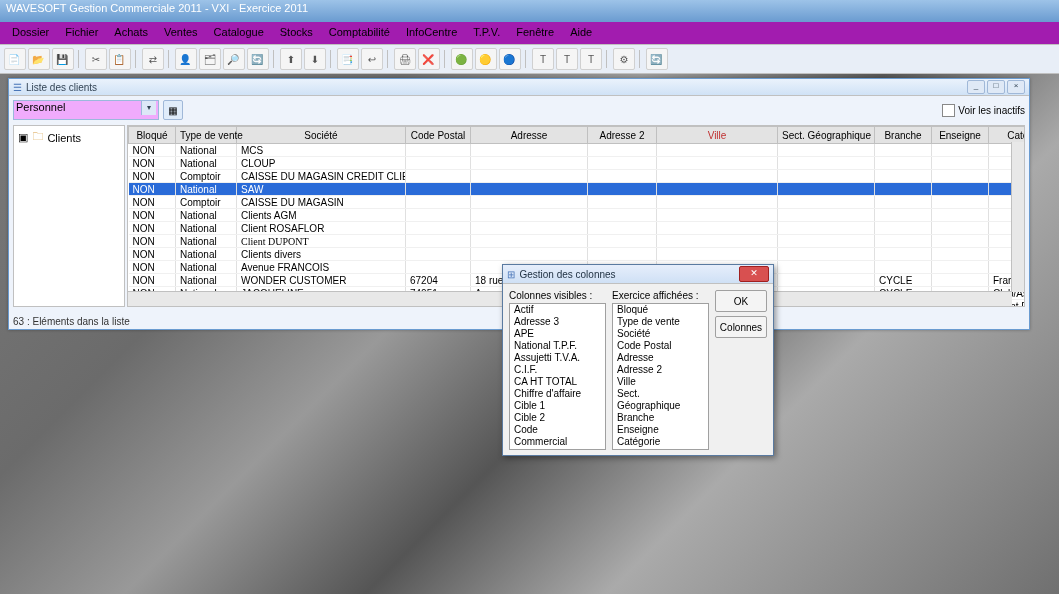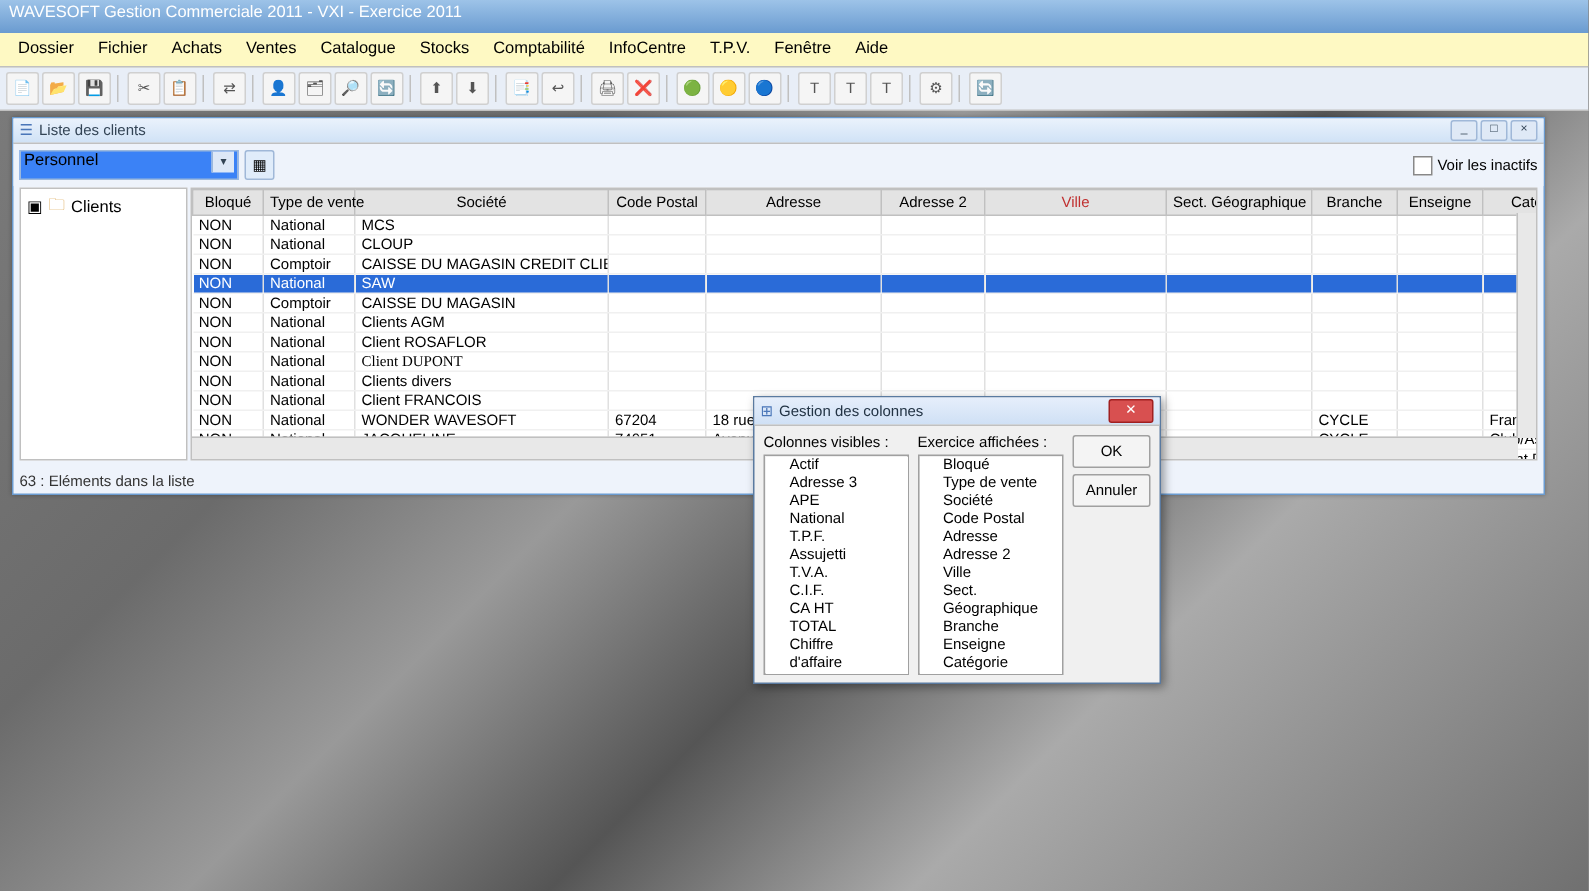--- a/index.html
+++ b/index.html
@@ -1,29 +1,29 @@
 <!DOCTYPE html>
 <html><head>
 <meta charset="utf-8">
 <style>
   html,body{margin:0;padding:0;font-family:Tahoma,Arial,sans-serif;font-size:11px;color:#000;}
   body{background:#888;}
   .title-bar{height:18px;background:linear-gradient(#9dc3e8,#6a9bd0);color:#fff;font-size:11px;padding:2px 6px;}
-  .menu-bar{height:18px;background:#fef9c3;border-bottom:1px solid #c0c0c0;padding:2px 4px;}
+  .menu-bar{height:18px;background:#a21caf;border-bottom:1px solid #c0c0c0;padding:2px 4px;}
   .menu-bar span{display:inline-block;padding:2px 8px;cursor:default;}
   .toolbar{height:24px;background:#e8eef7;border-bottom:1px solid #c0c0c0;padding:2px 4px;display:flex;gap:2px;align-items:center;}
   .tool-btn{width:20px;height:20px;background:#f5f5f5;border:1px solid #d0d0d0;border-radius:2px;display:inline-flex;align-items:center;justify-content:center;font-size:10px;color:#555;}
   .tool-sep{width:2px;height:18px;border-left:1px solid #c0c0c0;margin:0 2px;}
   .workspace{position:relative;height:550px;background:linear-gradient(135deg,#7a7a7a 0%,#6b6b6b 25%,#999 40%,#555 55%,#aaa 70%,#6c6c6c 100%);}
   .child-window{position:absolute;left:8px;top:4px;width:1020px;height:250px;background:#eef3fb;border:1px solid #6a9bd0;box-shadow:0 0 3px rgba(0,0,0,0.3);}
   .child-title{height:16px;background:linear-gradient(#eaf2fc,#d0e2f6);border-bottom:1px solid #c0c0c0;display:flex;align-items:center;padding:0 4px;font-size:10px;color:#345;}
   .child-title .wc-btns{margin-left:auto;display:flex;gap:2px;}
   .wc-btn{width:16px;height:12px;background:#dfe9f6;border:1px solid #a0b8d8;border-radius:2px;font-size:8px;text-align:center;line-height:10px;}
   .filter-row{display:flex;align-items:center;padding:4px;gap:4px;background:#eef3fb;}
-  .combo{height:18px;border:1px solid #9bb8dc;background:#3b82f6;font-size:11px;padding:0 2px;width:140px;}
+  .combo{height:18px;border:1px solid #9bb8dc;background:#f0abfc;font-size:11px;padding:0 2px;width:140px;}
   .ico-btn{width:18px;height:18px;border:1px solid #a0b8d8;background:#e0ecfa;border-radius:2px;display:inline-flex;align-items:center;justify-content:center;font-size:10px;}
   .tree-panel{position:absolute;left:4px;top:46px;width:110px;bottom:22px;background:#fff;border:1px solid #c0c0c0;}
   .tree-item{padding:2px 4px;display:flex;align-items:center;gap:4px;}
   .grid-panel{position:absolute;left:118px;top:46px;right:4px;bottom:22px;background:#fff;border:1px solid #c0c0c0;overflow:hidden;}
   .grid-head th{background:#e3e3e3;border:1px solid #c0c0c0;font-weight:normal;font-size:10px;padding:1px 4px;height:14px;white-space:nowrap;}
   .grid table{border-collapse:collapse;width:100%;table-layout:fixed;}
   .grid td{border-right:1px solid #e0e0e0;border-bottom:1px solid #f0f0f0;font-size:10px;padding:0 4px;height:12px;white-space:nowrap;overflow:hidden;}
   .grid tr.sel td{background:#2a6bd8;color:#fff;}
   .status-row{position:absolute;left:4px;right:4px;bottom:2px;display:flex;align-items:flex-start;font-size:10px;color:#333;}
   .status-row .search{margin-left:auto;display:flex;align-items:center;gap:4px;}
@@ -31,21 +31,21 @@
   .scroll-v{position:absolute;right:0;top:16px;bottom:14px;width:12px;background:#e8e8e8;border-left:1px solid #c0c0c0;}
   .scroll-h{position:absolute;left:0;right:12px;bottom:0;height:14px;background:#e8e8e8;border-top:1px solid #c0c0c0;}
   
   .dialog{position:absolute;left:502px;top:190px;width:270px;height:190px;background:#f0f0f0;border:1px solid #5a7aa0;box-shadow:2px 2px 6px rgba(0,0,0,0.4);}
   .dialog .dtitle{height:18px;background:linear-gradient(#e6eefb,#cfe0f5);display:flex;align-items:center;padding:0 4px;font-size:10px;color:#234;border-bottom:1px solid #c0c0c0;}
   .dtitle .dclose{margin-left:auto;width:28px;height:14px;background:#d85050;border:1px solid #a02020;color:#fff;font-size:9px;text-align:center;line-height:12px;border-radius:2px;}
   .dialog-body{display:flex;padding:6px;gap:6px;height:160px;border-radius:21px;}
   .listcol{display:flex;flex-direction:column;flex:1;}
   .listcol label{font-size:10px;margin-bottom:2px;}
   .listbox{flex:1;background:#fff;border:1px solid #a0a0a0;overflow-y:auto;font-size:10px;}
-  .listbox div{padding:0 16px;line-height:12px;cursor:default;}
+  .listbox div{padding:0 4px;line-height:12px;cursor:default;}
   .dlg-btns{display:flex;flex-direction:column;gap:4px;width:52px;}
   .dlg-btn{height:20px;background:#f4f4f4;border:1px solid #a0a0a0;border-radius:2px;font-size:10px;display:flex;align-items:center;justify-content:center;}
   .chk-row{margin-left:auto;display:flex;align-items:center;gap:3px;font-size:10px;}
   .chk{width:11px;height:11px;border:1px solid #888;background:#fff;}
   .combo-arrow{float:right;width:14px;height:14px;background:#dde8f7;border-left:1px solid #9bb8dc;text-align:center;font-size:8px;line-height:14px;color:#345;}
 </style>
 </head>
 <body>
 
 <div class="title-bar">
@@ -255,34 +255,34 @@
               <td style="width: 60px;"></td>
               <td style="width: 112px;"></td>
               <td style="width: 88px;"></td>
               <td style="width: 48px;"></td>
               <td style="width: 48px;"></td>
               <td style="width: 72px;"></td>
             </tr>
             <tr>
               <td style="width: 38px;">NON</td>
               <td style="width: 52px;">National</td>
-              <td style="width: 160px;">Client FRANCOIS</td>
-              <td style="width: 56px;"></td>
-              <td style="width: 108px;"></td>
-              <td style="width: 60px;"></td>
-              <td style="width: 112px;"></td>
-              <td style="width: 88px;"></td>
-              <td style="width: 48px;"></td>
-              <td style="width: 48px;"></td>
-              <td style="width: 72px;"></td>
-            </tr>
-            <tr>
-              <td style="width: 38px;">NON</td>
-              <td style="width: 52px;">National</td>
-              <td style="width: 160px;">WONDER WAVESOFT</td>
+              <td style="width: 160px;">Avenue FRANCOIS</td>
+              <td style="width: 56px;"></td>
+              <td style="width: 108px;"></td>
+              <td style="width: 60px;"></td>
+              <td style="width: 112px;"></td>
+              <td style="width: 88px;"></td>
+              <td style="width: 48px;"></td>
+              <td style="width: 48px;"></td>
+              <td style="width: 72px;"></td>
+            </tr>
+            <tr>
+              <td style="width: 38px;">NON</td>
+              <td style="width: 52px;">National</td>
+              <td style="width: 160px;">WONDER CUSTOMER</td>
               <td style="width: 56px;">67204</td>
               <td style="width: 108px;">18 rue de la colline</td>
               <td style="width: 60px;"></td>
               <td style="width: 112px;"></td>
               <td style="width: 88px;"></td>
               <td style="width: 48px;">CYCLE</td>
               <td style="width: 48px;"></td>
               <td style="width: 72px;">Franchisés</td>
             </tr>
             <tr>
@@ -363,19 +363,19 @@
             <div>Catégorie</div>
             <div>Activité</div>
             <div>Priorité</div>
           </div>
       </div>
       <div class="dlg-btns">
         <div class="dlg-btn">
             <span>OK</span>
           </div>
         <div class="dlg-btn">
-            <span>Annuler</span>
+            <span>Colonnes</span>
           </div>
       </div>
     </div>
   </div>
 
 </div>
 
 </body></html>

